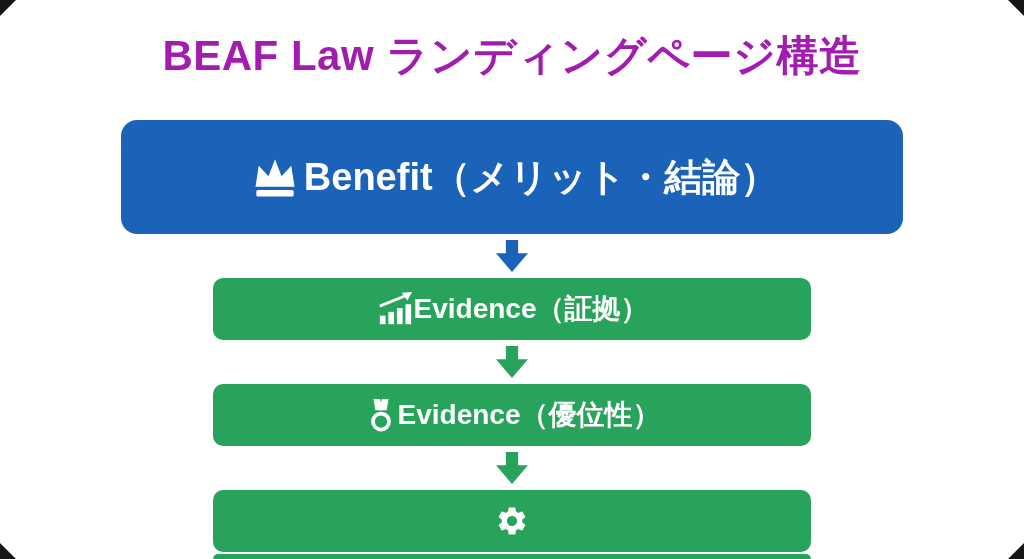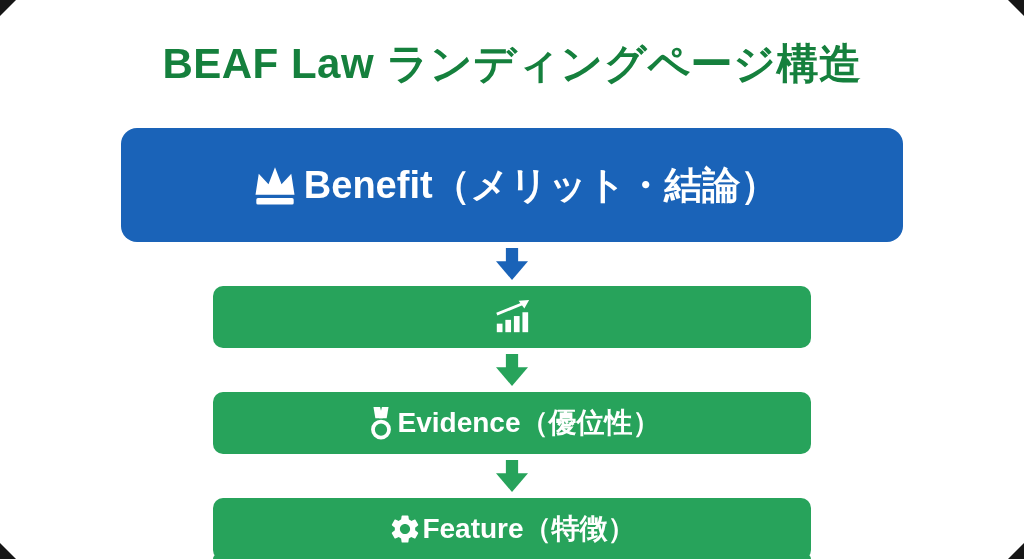--- a/index.html
+++ b/index.html
@@ -7,25 +7,25 @@
   .canvas {
     position: relative;
     width: 1024px;
     height: 559px;
     margin: 0 auto;
     background: #ffffff;
     overflow: hidden;
     font-family: "Liberation Sans", "DejaVu Sans", sans-serif;
   }
   .page-title {
-    margin-top: 36px;
+    margin-top: 28px;
     text-align: center;
     font-size: 42px;
     font-weight: 800;
-    color: #15803d;
+    color: #a21caf;
     letter-spacing: 0.5px;
   }
   .step-box {
     display: flex;
     align-items: center;
     justify-content: center;
     color: #ffffff;
     font-weight: 700;
   }
   .benefit-box {
@@ -103,20 +103,21 @@
     <span class="icon">
       <svg width="38" height="36" viewBox="0 0 40 36" aria-hidden="true">
         <rect x="4" y="25" width="6" height="9" fill="#ffffff"></rect>
         <rect x="13" y="21" width="6" height="13" fill="#ffffff"></rect>
         <rect x="22" y="17" width="6" height="17" fill="#ffffff"></rect>
         <rect x="31" y="13" width="6" height="21" fill="#ffffff"></rect>
         <line x1="4" y1="15" x2="31" y2="4" stroke="#ffffff" stroke-width="3"></line>
         <polygon points="38,0 27,1 33,9" fill="#ffffff"></polygon>
       </svg>
     </span>
+    <span class="step-label">Evidence（証拠）</span>
   </div>
 
   <div class="arrow-wrap arrow-green">
     <svg width="40" height="32" viewBox="0 0 40 34" aria-hidden="true">
       <rect x="13.5" y="0" width="13" height="16" fill="currentColor"></rect>
       <polygon points="3,14 37,14 20,34" fill="currentColor"></polygon>
     </svg>
   </div>
 
   <div class="step-box green-box">
@@ -143,18 +144,17 @@
         <path fill="#ffffff" fill-rule="evenodd" d="M19.14,12.94c0.04-0.3,0.06-0.61,0.06-0.94c0-0.32-0.02-0.64-0.07-0.94l2.03-1.58
           c0.18-0.14,0.23-0.41,0.12-0.61l-1.92-3.32c-0.12-0.22-0.37-0.29-0.59-0.22l-2.39,0.96c-0.5-0.38-1.03-0.7-1.62-0.94L14.4,2.81
           c-0.04-0.24-0.24-0.41-0.48-0.41h-3.84c-0.24,0-0.43,0.17-0.47,0.41L9.25,5.35C8.66,5.59,8.12,5.92,7.63,6.29L5.24,5.33
           c-0.22-0.08-0.47,0-0.59,0.22L2.74,8.87C2.62,9.08,2.66,9.34,2.86,9.48l2.03,1.58C4.84,11.36,4.8,11.69,4.8,12s0.02,0.64,0.07,0.94
           l-2.03,1.58c-0.18,0.14-0.23,0.41-0.12,0.61l1.92,3.32c0.12,0.22,0.37,0.29,0.59,0.22l2.39-0.96c0.5,0.38,1.03,0.7,1.62,0.94
           l0.36,2.54c0.05,0.24,0.24,0.41,0.48,0.41h3.84c0.24,0,0.44-0.17,0.47-0.41l0.36-2.54c0.59-0.24,1.13-0.56,1.62-0.94l2.39,0.96
           c0.22,0.08,0.47,0,0.59-0.22l1.92-3.32c0.12-0.22,0.07-0.47-0.12-0.61L19.14,12.94z M12,15.6c-1.98,0-3.6-1.62-3.6-3.6
           s1.62-3.6,3.6-3.6s3.6,1.62,3.6,3.6S13.98,15.6,12,15.6z"></path>
       </svg>
     </span>
-    <span class="step-label">Feature（特徴）</span>
   </div>
 
   <div class="cutoff-box-bottom"></div>
 
 </div>
 
 </body></html>

